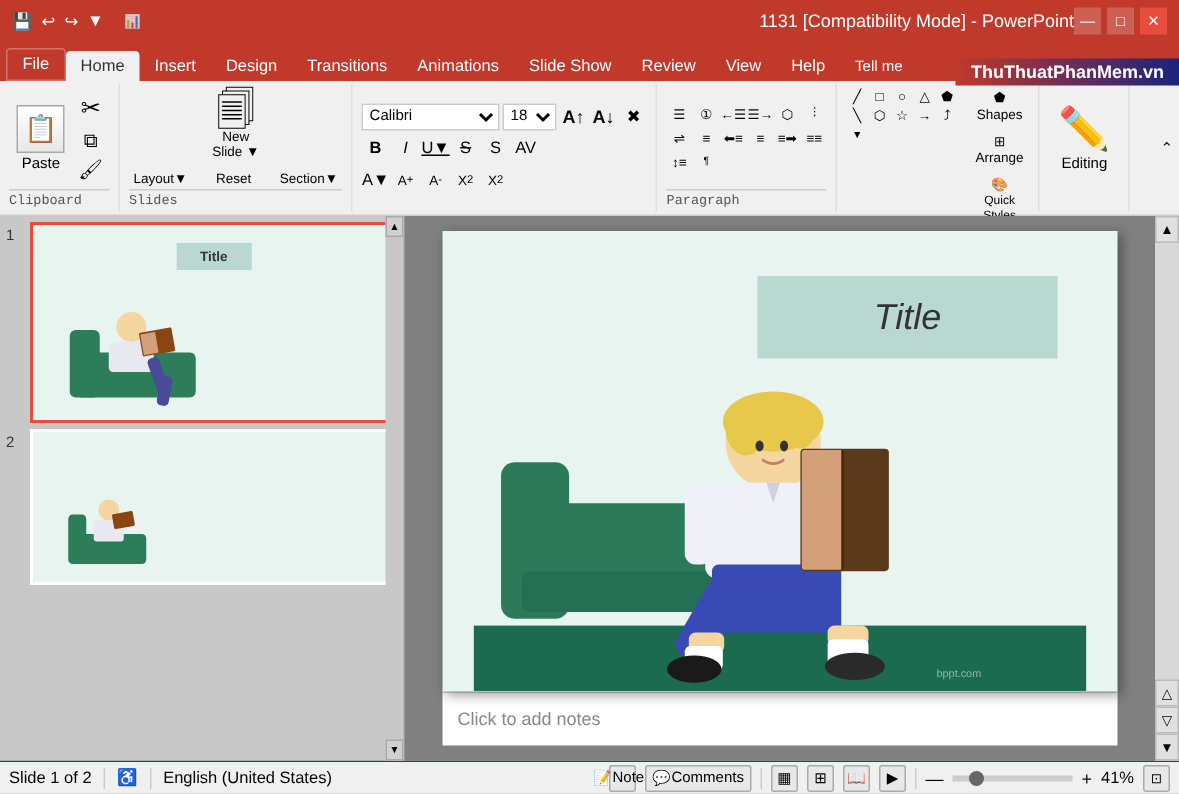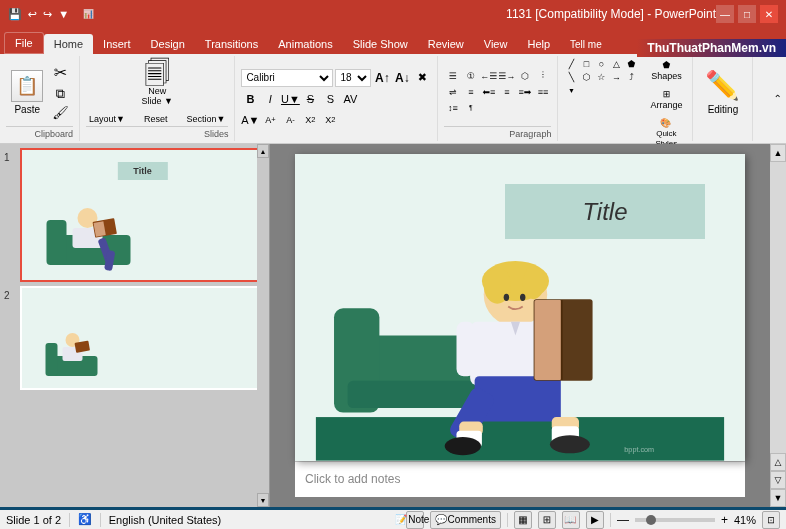--- a/index.html
+++ b/index.html
@@ -78,21 +78,22 @@
       border-right: 1px solid #ddd;
       min-width: 60px;
     }
     .ribbon-group-label {
       font-size: 9px;
       color: #555;
       margin-top: auto;
       padding-top: 2px;
       border-top: 1px solid #ccc;
       width: 100%;
-      text-align: right;
+      text-align: left;
+      font-family: Liberation Mono, monospace;
     }
     .ribbon-group-content {
       display: flex;
       align-items: center;
       justify-content: center;
       flex: 1;
       gap: 2px;
     }
 
     
@@ -285,21 +286,21 @@
       padding: 0 10px;
       font-size: 11px;
       color: #888;
       cursor: text;
     }
 
     
     #statusbar {
       height: 22px;
       background: #f0f0f0;
-      border-top: 3px solid #0c4a6e;
+      border-top: 1px solid #0c4a6e;
       display: flex;
       align-items: center;
       padding: 0 6px;
       gap: 8px;
       font-size: 11px;
     }
     .status-left { display: flex; align-items: center; gap: 8px; }
     .status-right { margin-left: auto; display: flex; align-items: center; gap: 6px; }
     .status-divider { width: 1px; height: 14px; background: #ccc; }
     .zoom-slider {

